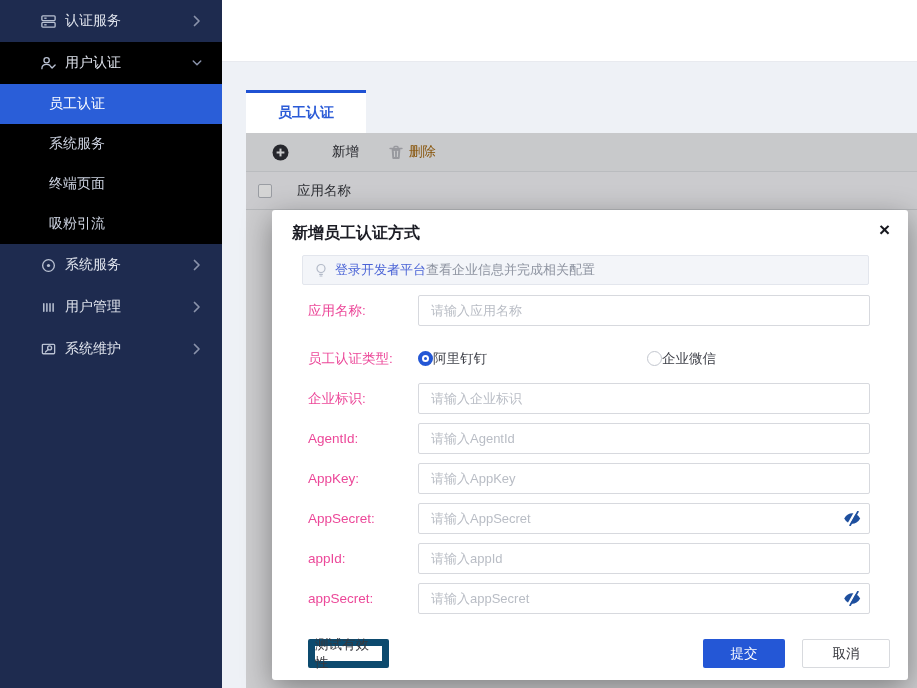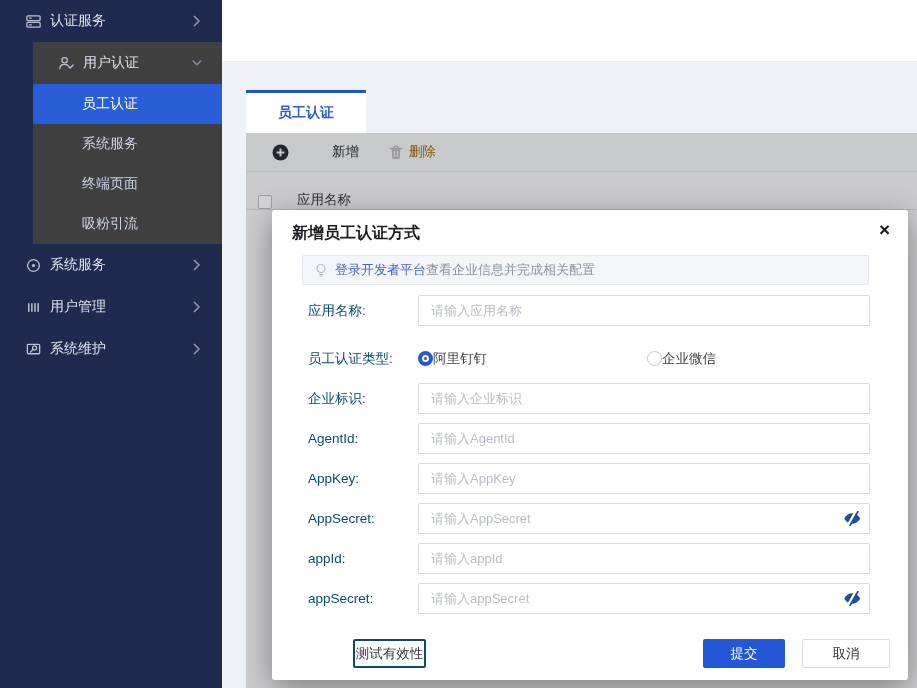--- a/index.html
+++ b/index.html
@@ -3,69 +3,69 @@
 <meta charset="utf-8">
 <style>
   * { margin:0; padding:0; box-sizing:border-box; }
   html,body { width:917px; height:688px; }
   body { font-family:"Liberation Sans","DejaVu Sans",sans-serif; background:#eef1f6; }
   .app { position:relative; width:917px; height:688px; overflow:hidden; background:#eef1f6; }
 
   
   .sidebar { position:absolute; left:0; top:0; width:222px; height:688px; background:#1e2b4f; color:#dfe3ec; }
   .sb-title { height:54px; display:flex; align-items:center; padding-left:36px; font-size:16px; font-weight:bold; color:#f4f6fa; letter-spacing:1px; }
-  .sb-item { height:42px; display:flex; align-items:center; padding:0 20px 0 25px; font-size:14px; color:#dfe3ec; cursor:pointer; }
+  .sb-item { height:42px; display:flex; align-items:center; padding:0 20px 0 40px; font-size:14px; color:#dfe3ec; cursor:pointer; }
   .sb-item .ico { width:17px; height:17px; margin-right:8px; display:flex; align-items:center; justify-content:center; color:#b9c1d2; }
   .sb-item .lbl { flex:1; }
   .sb-item .chev { width:10px; display:flex; align-items:center; justify-content:center; color:#8a93ab; }
-  .sb-group { background:#404040;margin-left:33px; }
+  .sb-group { background:#000000; }
   .sb-sub { height:40px; display:flex; align-items:center; padding-left:49px; font-size:14px; color:#ccd2e0; cursor:pointer; }
   .sb-sub.active { background:#2a5ed8; color:#ffffff; }
 
   
   .main { position:absolute; left:222px; top:0; right:0; height:688px; }
   .topbar { height:62px; background:#ffffff; border-bottom:1px solid #e8eaef; }
   .content { position:relative; height:626px; background:#eef1f6; padding:28px 0 0 24px; }
   .tabbar { height:43px; }
   .tab { width:120px; height:43px; background:#ffffff; border-top:3px solid #1f51d3; color:#2b5bd7; font-size:14px; font-weight:bold; display:flex; align-items:center; justify-content:center; cursor:pointer; }
   .card { height:555px; display:flex; flex-direction:column; }
   .toolbar { height:39px; background:#f0f1f3; border-bottom:1px solid #dfe1e5; display:flex; align-items:center; padding-left:26px; }
   .tb-btn { display:flex; align-items:center; gap:6px; font-size:13.5px; cursor:pointer; }
   .tb-btn.add { color:#2e2f36;gap:43px; }
   .tb-btn.del { color:#a16207; margin-left:30px; cursor:default; }
-  .thead { height:38px; background:#f3f4f7; border-bottom:1px solid #d9dbdf; display:flex; align-items:flex-end; padding-left:12px;font-family:Liberation Serif, serif; }
+  .thead { height:38px; background:#f3f4f7; border-bottom:1px solid #d9dbdf; display:flex; align-items:center; padding-left:12px;font-family:Liberation Serif, serif; }
   .checkbox { width:14px; height:14px; background:#ffffff; border:1px solid #b9bcc3; border-radius:2px; }
   .th-label { margin-left:25px; font-size:13.5px; color:#393a40; }
   .tbody { flex:1; background:#f6f6f8; }
   .dim { position:absolute; left:24px; top:71px; right:0; bottom:0; background:rgba(0,0,0,0.165); z-index:5; }
 
   
   .modal { position:absolute; left:272px; top:210px; width:636px; height:470px; background:#ffffff; border-radius:3px; box-shadow:0 8px 30px rgba(0,0,0,0.38); z-index:10; }
   .m-title { position:absolute; left:20px; top:13px; font-size:16px; font-weight:bold; color:#1b1c24; }
   .m-close { position:absolute; right:18px; top:8px; font-size:19px; font-weight:bold; color:#17181f; cursor:pointer; line-height:24px; }
   .m-tip { position:absolute; left:30px; top:45px; width:567px; height:30px; background:#f3f5f9; border:1px solid #e3e6ed; border-radius:2px; display:flex; align-items:center; padding-left:10px; font-size:13px; }
   .m-tip .bulb { width:16px; height:16px; margin-right:6px; color:#b3bac8; display:flex; align-items:center; }
   .m-tip .link { color:#4a63d6; cursor:pointer; }
   .m-tip .rest { color:#8d93a0; }
   .m-row { position:absolute; left:36px; width:564px; height:31px; }
-  .m-row .f-label { position:absolute; left:0; top:0; width:108px; line-height:31px; font-size:13.5px; color:#0c4a6e; }
+  .m-row .f-label { position:absolute; left:0; top:0; width:108px; line-height:31px; font-size:13.5px; color:#ec4899; }
   .m-row .f-field { position:absolute; left:110px; top:0; width:452px; height:31px; }
   .f-field input { width:100%; height:31px; border:1px solid #d7d9de; border-radius:2px; padding:0 30px 0 12px; font-size:13px; color:#333; font-family:inherit; outline:none; }
   .f-field input::placeholder { color:#b9bdc5; }
   .eye-btn { position:absolute; right:8px; top:8px; width:19px; height:15px; cursor:pointer; display:flex; align-items:center; }
   .radio-wrap { display:flex; align-items:center; height:31px; }
   .radio-opt { display:flex; align-items:center; cursor:pointer; }
   .radio-opt + .radio-opt { margin-left:160px; }
   .radio { width:15px; height:15px; border-radius:50%; background:#fff; position:relative; }
   .radio.sel { border:4px solid #2457d5; }
   .radio.sel::after { content:''; position:absolute; left:2px; top:2px; width:3px; height:3px; border-radius:50%; background:#2457d5; }
   .radio.unsel { border:1px solid #c3c7cf; }
   .radio-lbl { font-size:13.5px; color:#3f4149; }
   .m-footer-btn { position:absolute; height:29px; border-radius:2px; font-size:13.5px; display:flex; align-items:center; justify-content:center; cursor:pointer; }
-  .btn-test { left:36px; top:429px; width:73px; background:#fff; border:2px solid #0c4a6e; color:#36373d;margin-left:45px; }
+  .btn-test { left:36px; top:429px; width:81px; background:#fff; border:7px solid #0c4a6e; color:#36373d; }
   .btn-submit { left:431px; top:429px; width:82px; background:#2457d6; color:#ffffff; }
   .btn-cancel { left:530px; top:429px; width:88px; background:#fff; border:1px solid #d8dade; color:#36373d; }
   svg { display:block; }
 </style>
 </head>
 <body>
 
 <div class="app">
 
   <aside class="sidebar">

